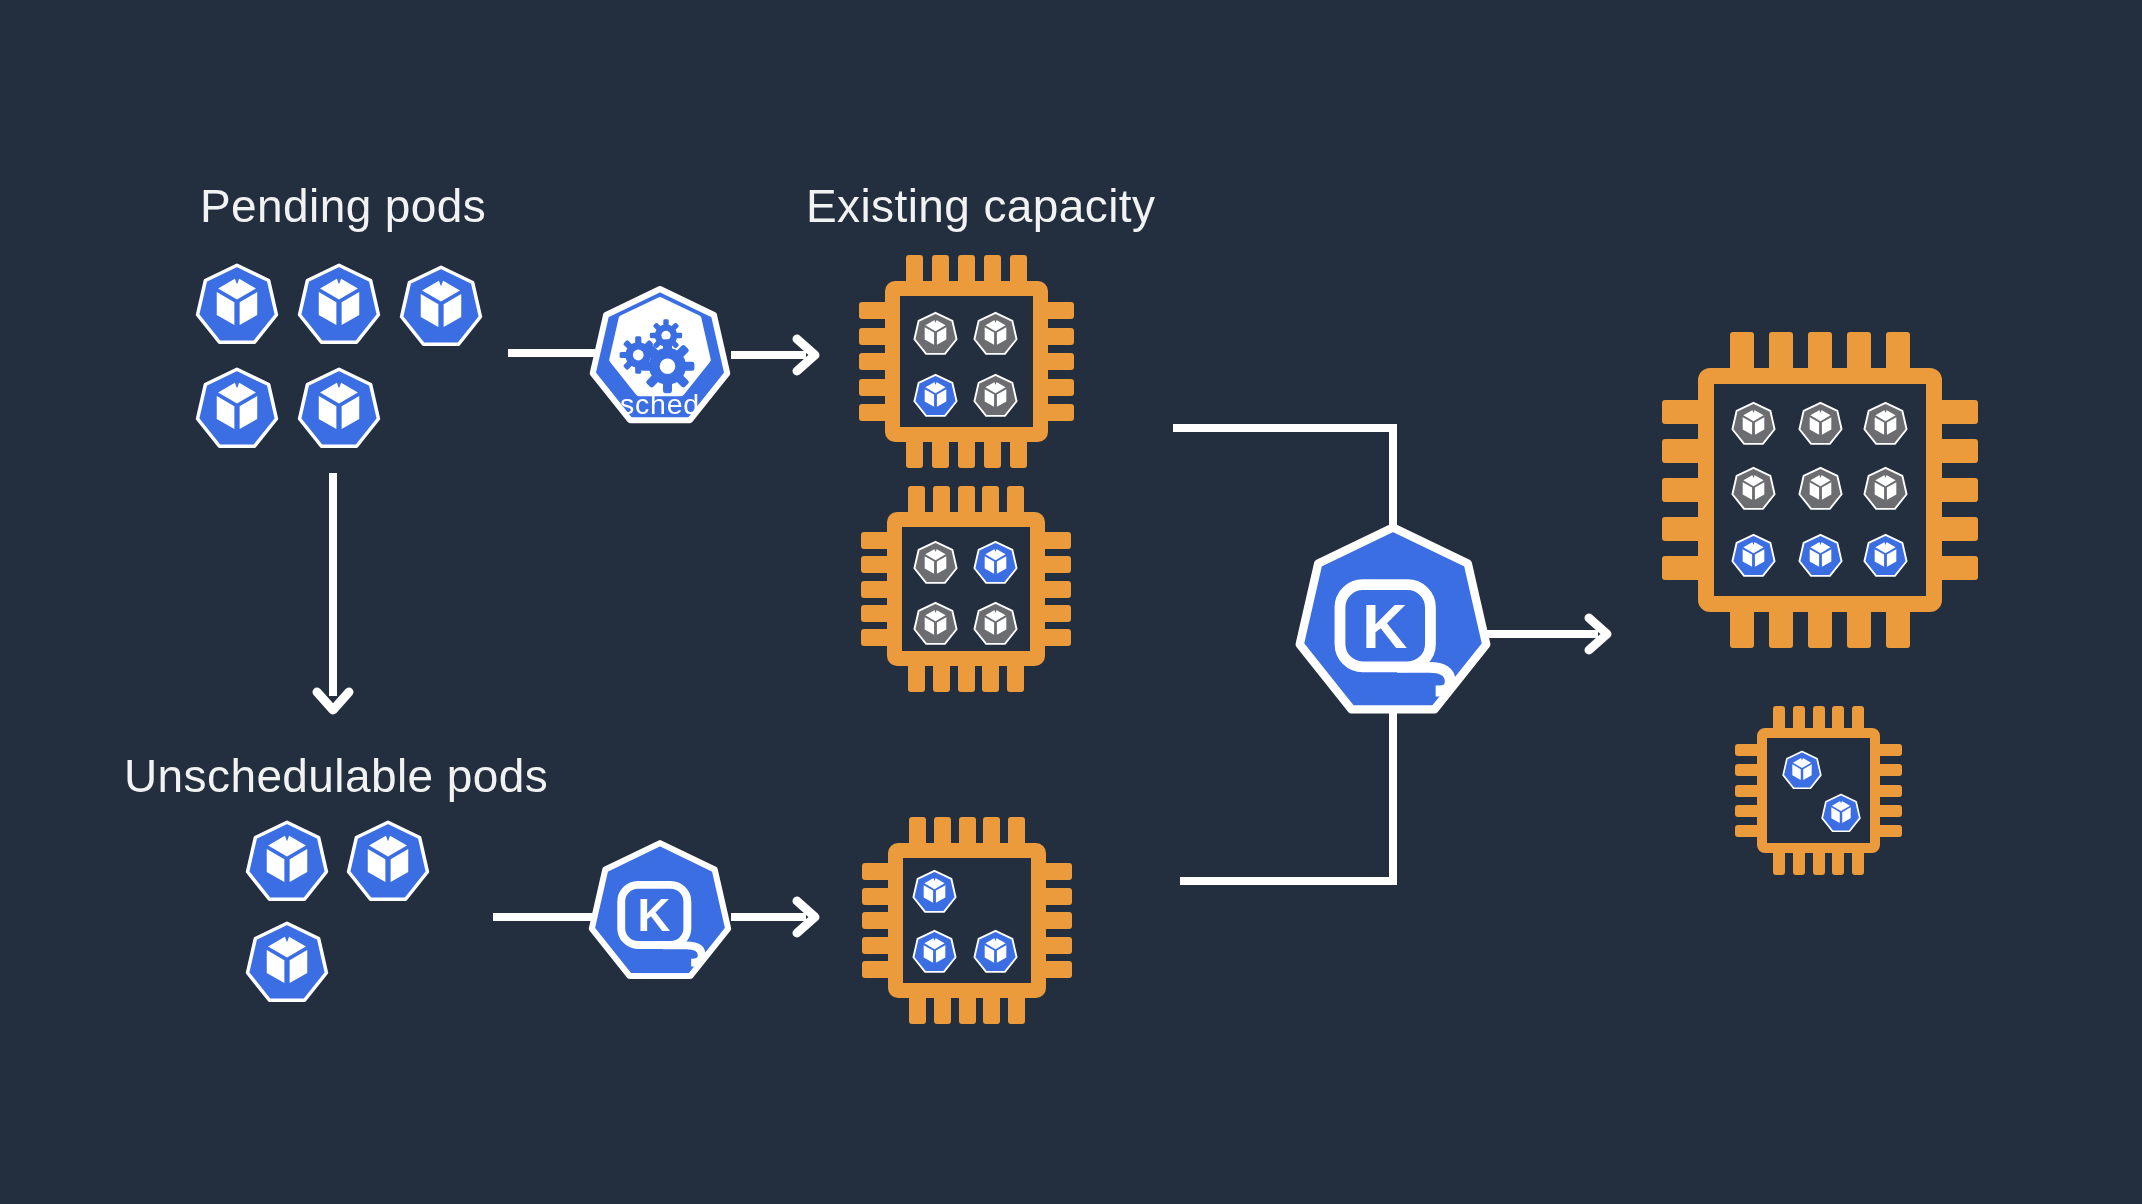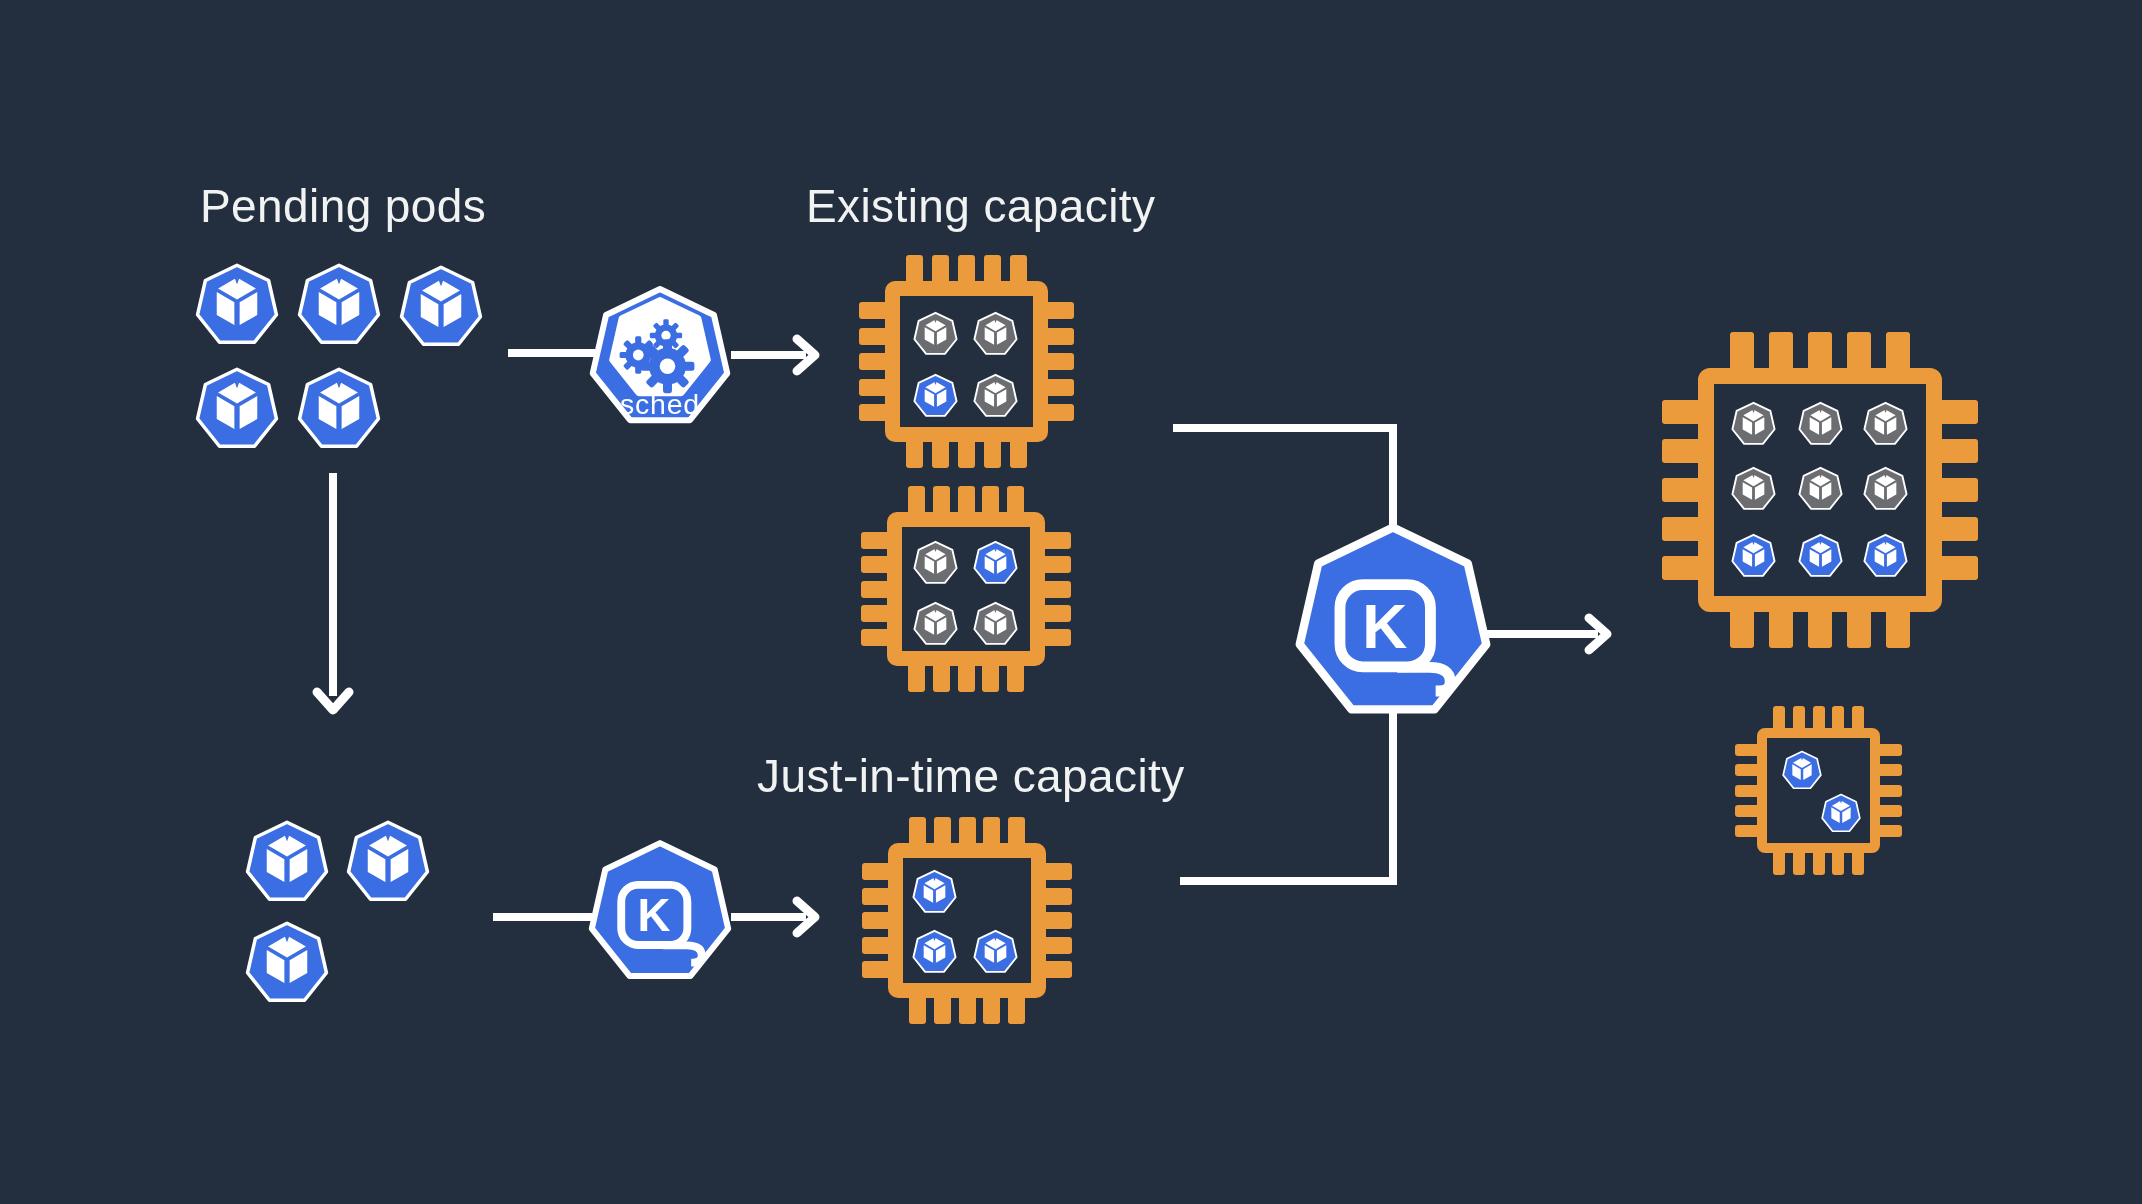--- a/index.html
+++ b/index.html
@@ -63,21 +63,21 @@
     <line class="wire" x1="731" y1="917" x2="806" y2="917"></line>
     <polyline class="head" points="797,901 815,917 797,933"></polyline>
     <polyline class="wire" points="1173,428 1393,428 1393,525"></polyline>
     <polyline class="wire" points="1180,881 1393,881 1393,712"></polyline>
     <line class="wire" x1="1482" y1="634" x2="1598" y2="634"></line>
     <polyline class="head" points="1589,618 1607,634 1589,650"></polyline>
   </svg>
 
   <div class="label" style="left:806px;top:181px">Existing capacity</div>
   <div class="label" style="left:200px;top:181px">Pending pods</div>
-  <div class="label" style="left:757px;top:751px">Just-in-time capacity</div>
+  <div class="label" style="left:124px;top:751px">Unschedulable pods</div>
 
   <svg class="hepticon" style="left:585px;top:280px;width:150px;height:150px" viewBox="0 0 100 100">
     <use href="#hept7" fill="var(--blue)" stroke="#fff" stroke-width="4" stroke-linejoin="round"></use>
     <use href="#hept7" transform="translate(50,46) scale(0.70) translate(-50,-52)" fill="#fff" stroke="#fff" stroke-width="7" stroke-linejoin="round"></use>
     <use href="#gear" transform="translate(54,37) scale(0.78)"></use>
     <use href="#gear" transform="translate(35.5,50) scale(0.9)"></use>
     <use href="#gear" transform="translate(55,57.5) scale(1.3)"></use>
     <text x="50" y="89" font-size="19" class="sched-label">sched</text>
   </svg>
 

